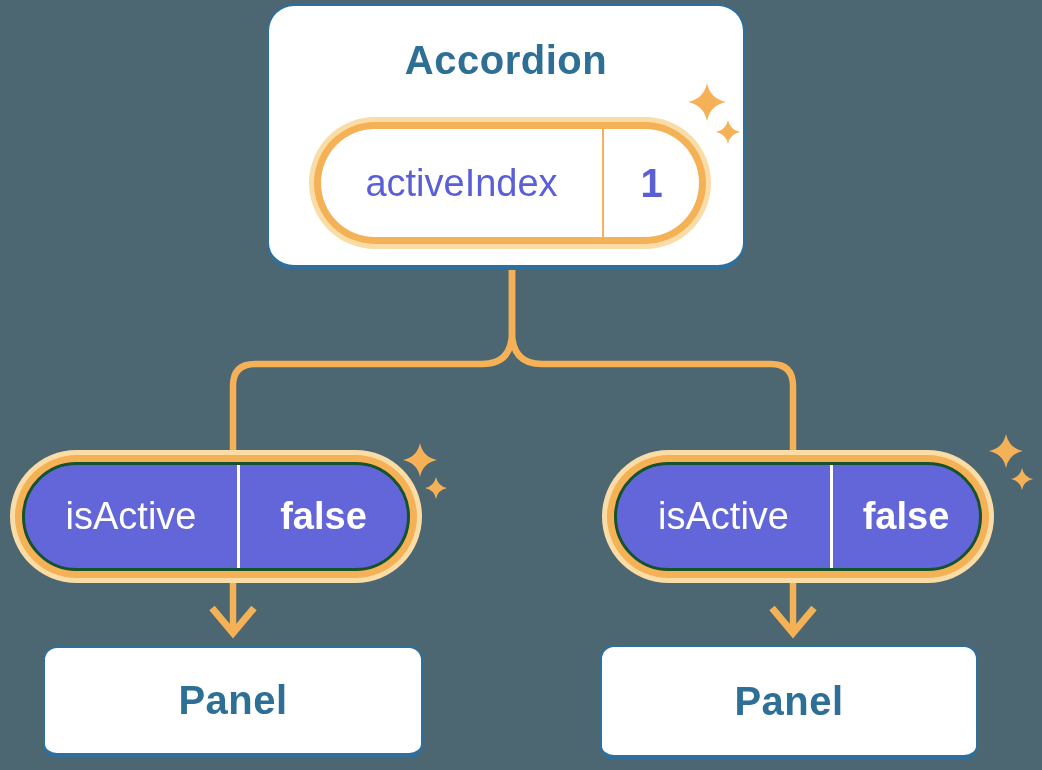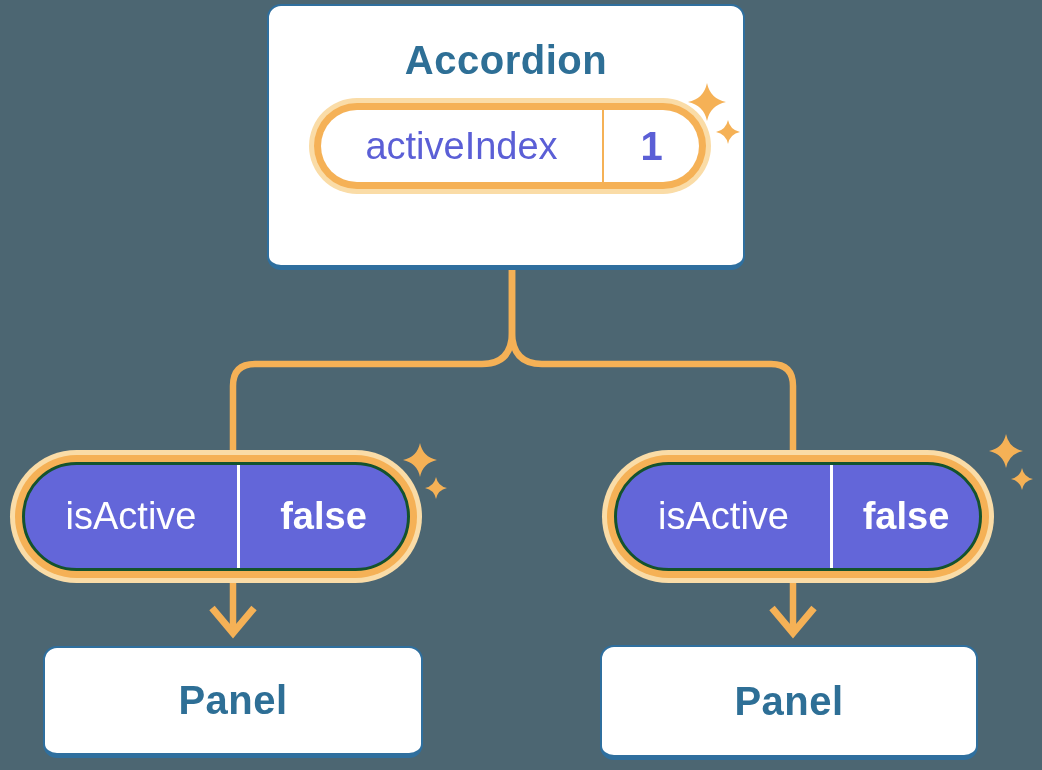--- a/index.html
+++ b/index.html
@@ -105,23 +105,23 @@
 
   <svg id="wires" width="1042" height="770" viewBox="0 0 1042 770">
     <path class="wire" d="M512 268 L512 332 Q512 364 482 364 L255 364 Q233 364 233 386 L233 452"></path>
     <path class="wire" d="M512 268 L512 332 Q512 364 542 364 L771 364 Q793 364 793 386 L793 452"></path>
     <path class="wire" d="M233 582 L233 628"></path>
     <path class="arrowhead" d="M212 608 L233 633 L254 608"></path>
     <path class="wire" d="M793 582 L793 628"></path>
     <path class="arrowhead" d="M772 608 L793 633 L814 608"></path>
   </svg>
 
-  <div class="card" style="left:267px; top:4px; width:478px; height:266px; z-index:2;">
+  <div class="card" style="left:267px; top:4px; width:478px; height:266px; z-index:2;border-radius:27px;">
     <div class="card-title" style="margin-top:32px;">Accordion</div>
-    <div class="pill" style="left:40px; top:92px; width:402px; height:96px;">
+    <div class="pill" style="left:40px; top:111px; width:402px; height:132px;">
       <div class="pill-ring">
         <div class="pill-core white-core">
           <div class="cell txt-purple" style="width:281px;">activeIndex</div>
           <div class="divider-orange"></div>
           <div class="cell txt-purple-bold" style="flex:1;">1</div>
         </div>
       </div>
     </div>
   </div>
 

